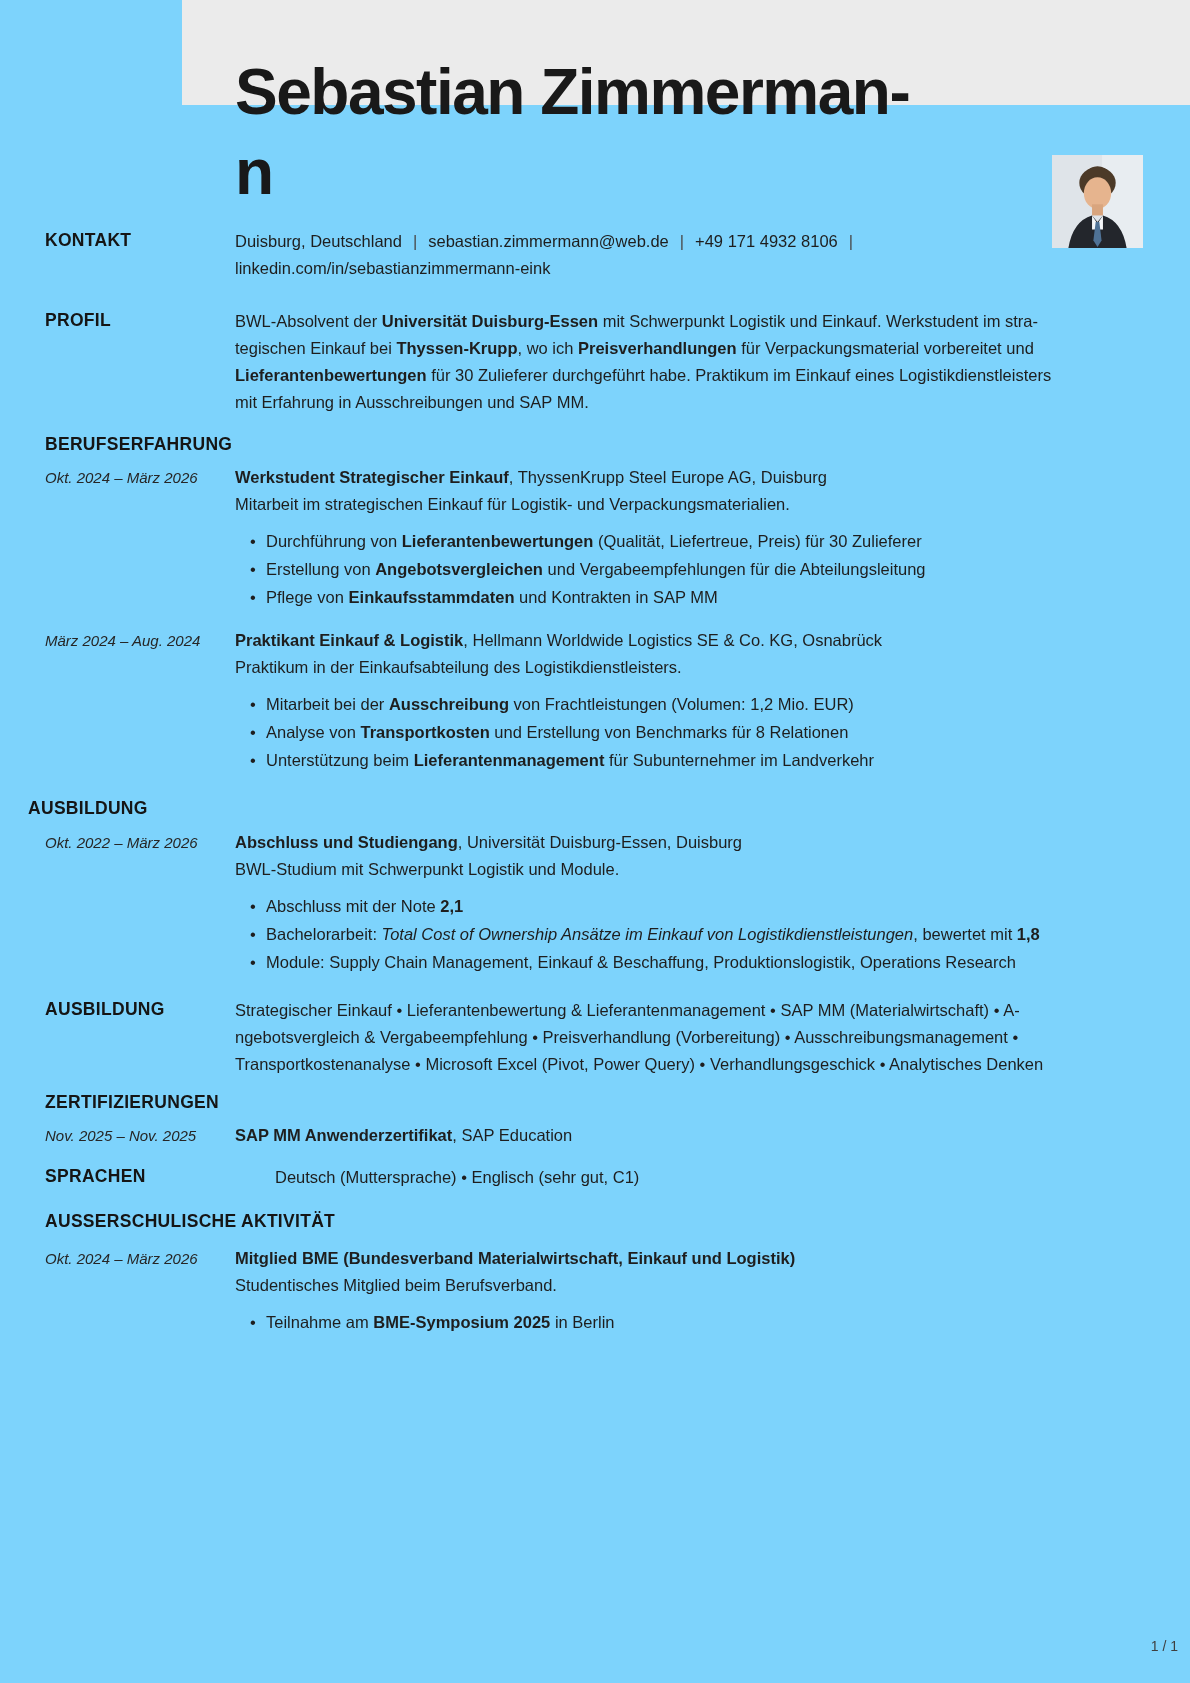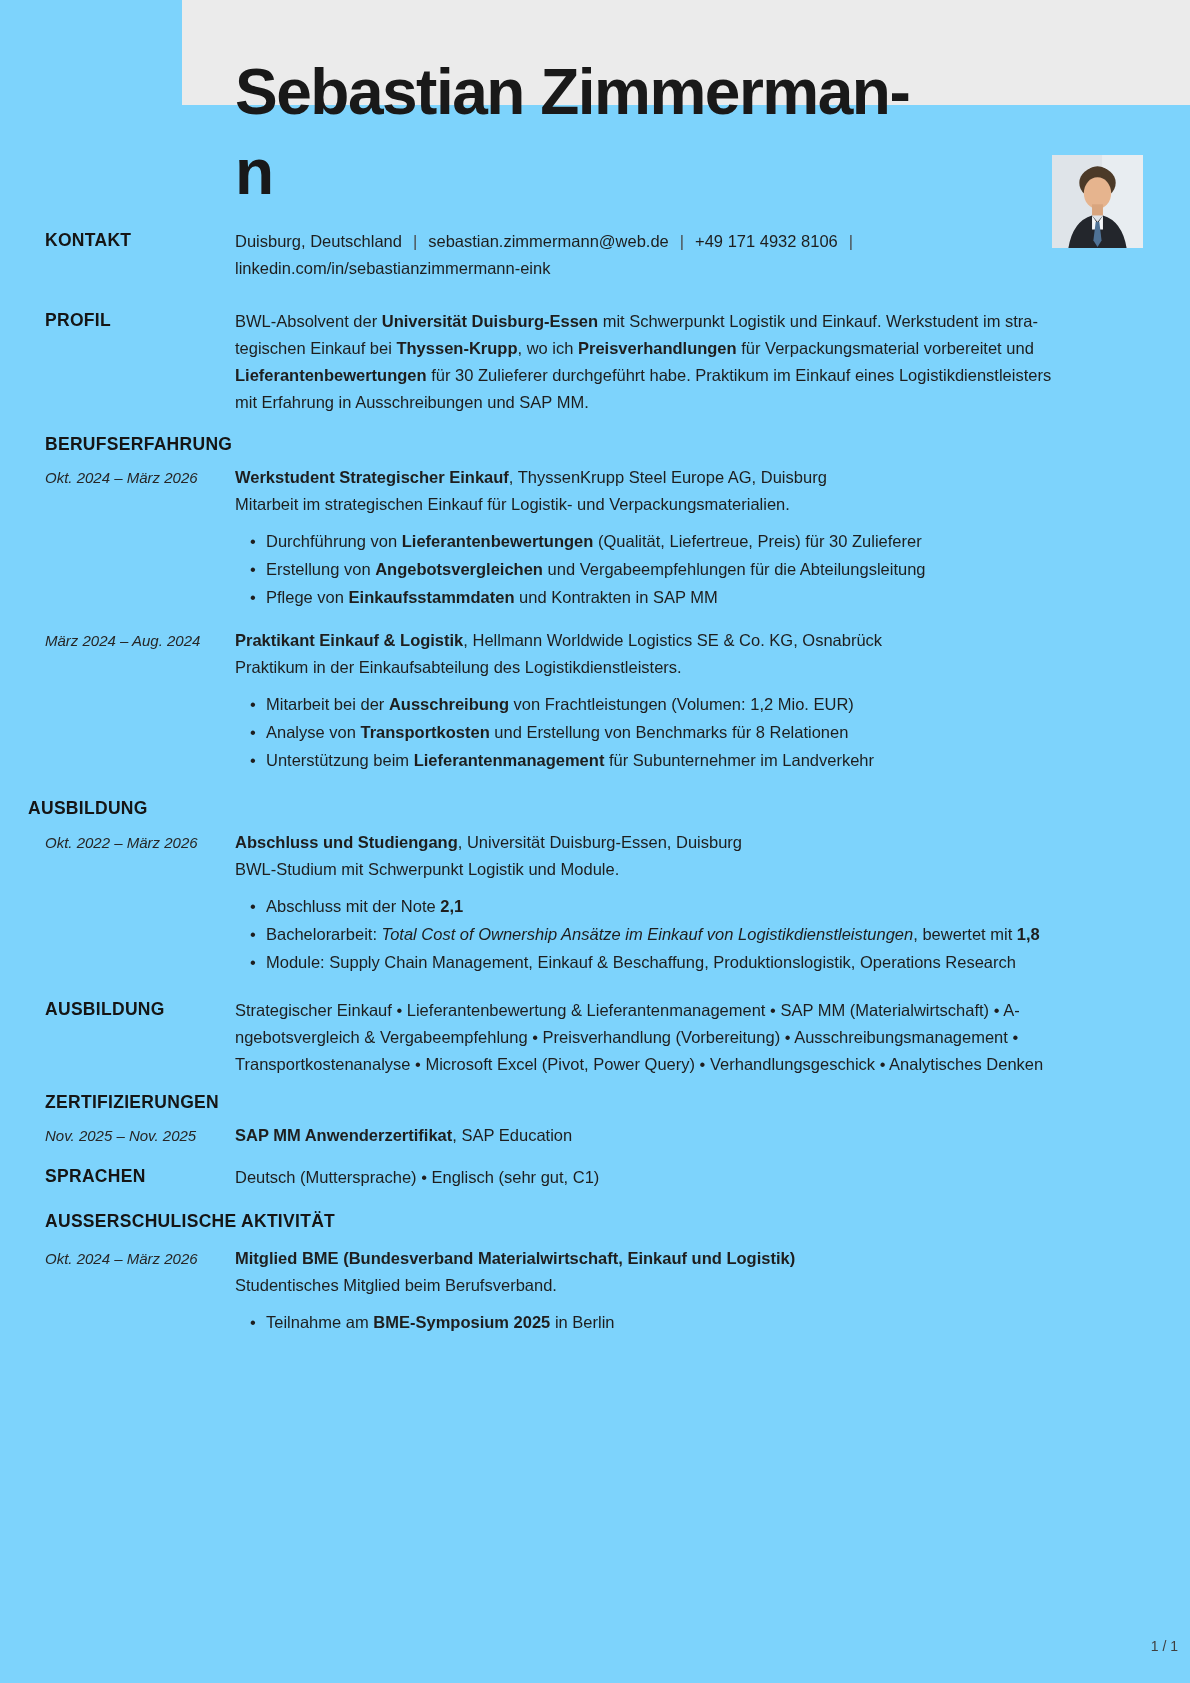--- a/index.html
+++ b/index.html
@@ -35,21 +35,21 @@
   .body > :nth-child(1)  { margin-top:16px; }
   .body > :nth-child(2)  { margin-top:26px; }
   .body > :nth-child(3)  { margin-top:16px; }
   .body > :nth-child(4)  { margin-top:8px;  }
   .body > :nth-child(5)  { margin-top:16px; }
   .body > :nth-child(6)  { margin-top:22px;padding-left:28px; }
   .body > :nth-child(7)  { margin-top:9px;  }
   .body > :nth-child(8)  { margin-top:21px; }
   .body > :nth-child(9)  { margin-top:12px; }
   .body > :nth-child(10) { margin-top:8px;  }
-  .body > :nth-child(11) { margin-top:15px; }
+  .body > :nth-child(11) { margin-top:15px;gap:40px; }
   .body > :nth-child(12) { margin-top:18px; }
   .body > :nth-child(13) { margin-top:12px; }
 
   .footer { position:absolute; left:0; right:12px; top:1638px; text-align:right; font-size:14px; color:#3f3f3f; }
 </style>
 </head>
 <body>
 
 <div class="page">
   <div class="accent-band" style="background: rgb(235, 235, 235);"></div>

